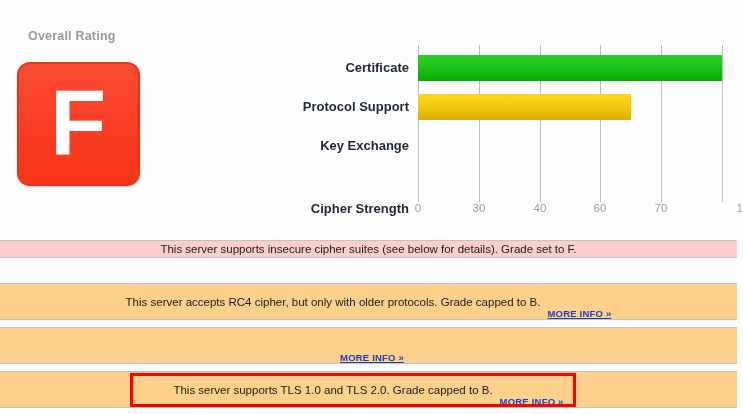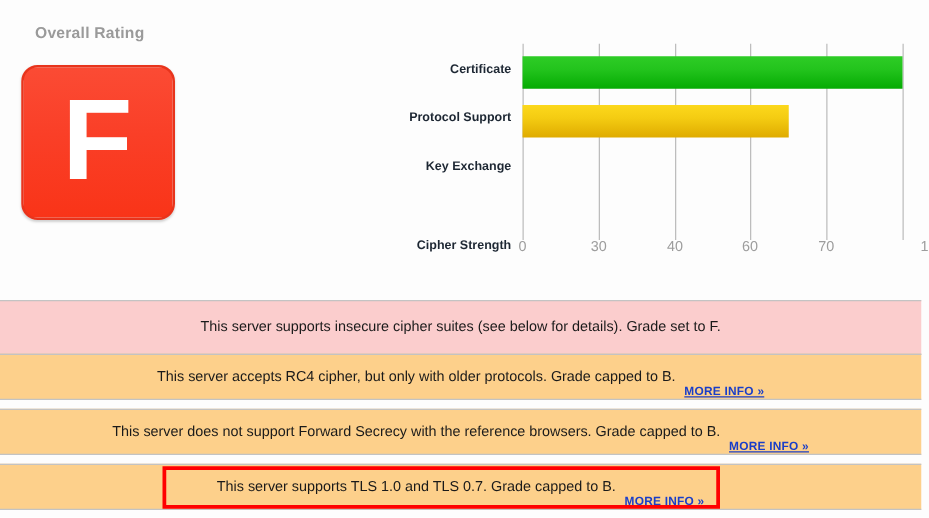--- a/index.html
+++ b/index.html
@@ -12,21 +12,21 @@
     height: 414px;
     position: relative;
     font-family: "Liberation Sans", sans-serif;
     background: #fdfdfd;
     overflow: hidden;
   }
 
   
   #summary-section {
     position: absolute;
-    left: 0; top: 0;
+    left: 0; top: 10px;
     width: 743px;
     height: 236px;
     background: #fdfdfd;
   }
 
   #rating-label {
     position: absolute;
     left: 28px;
     top: 19px;
     font-size: 12.5px;
@@ -75,21 +75,21 @@
     left: 0;
     top: 15px;
     width: 113px;
     height: 160px;
   }
   .cat-label {
     position: absolute;
     right: 4px;
     width: 160px;
     text-align: right;
-    font-size: 10px;
+    font-size: 13px;
     font-weight: bold;
     color: #1d2733;
     white-space: nowrap;
   }
   #plot {
     position: absolute;
     left: 118px;
     top: 15px;
     width: 304px;
     height: 157px;
@@ -204,30 +204,29 @@
         <div class="tick-label" style="left: 122px;">40</div>
         <div class="tick-label" style="left: 182px;">60</div>
         <div class="tick-label" style="left: 243px;">70</div>
         <div class="tick-label" style="left: 304px; margin-left: 24px;">100</div>
       </div>
   </div>
 
 </div>
 
 <div id="alerts-container">
-    <div class="alert alert-error" style="top: 240px; height: 44px;">
+    <div class="alert alert-error" style="top: 240px; height: 18px;">
       <span class="alert-text">This server supports insecure cipher suites (see below for details). Grade set to F.</span>
     </div>
     <div class="alert alert-warn" style="top: 283px; height: 37px;">
       <span class="alert-text">This server accepts RC4 cipher, but only with older protocols. Grade capped to B.</span>
       <a class="more-info">MORE INFO »</a>
     </div>
     <div class="alert alert-warn" style="top: 327px; height: 37px;">
-      <span class="alert-text">This server does not support Forward Secrecy with the reference browsers. Grade capped to B.</span>
       <a class="more-info">MORE INFO »</a>
     </div>
     <div class="alert alert-warn" style="top: 371px; height: 37px;">
-      <span class="alert-text">This server supports TLS 1.0 and TLS 0.7. Grade capped to B.</span>
+      <span class="alert-text">This server supports TLS 1.0 and TLS 2.0. Grade capped to B.</span>
       <a class="more-info">MORE INFO »</a>
     </div>
   </div>
 
 <div id="highlight-box"></div>
 
 </body></html>

